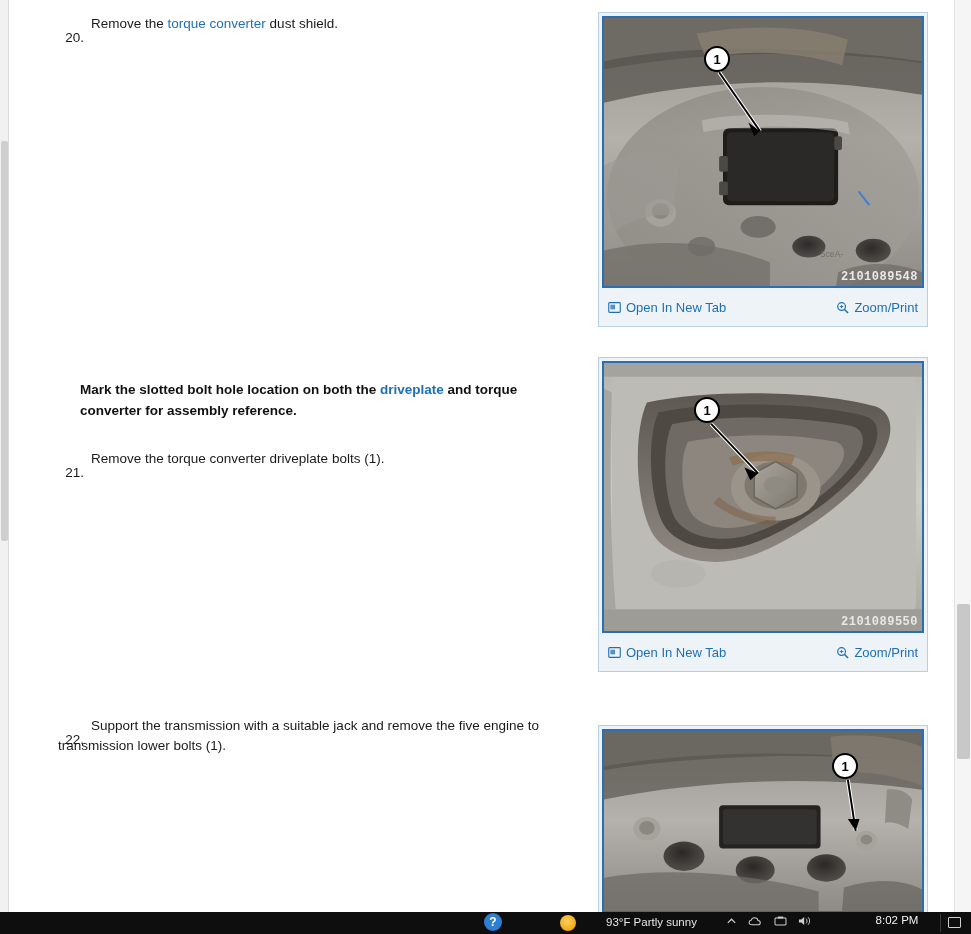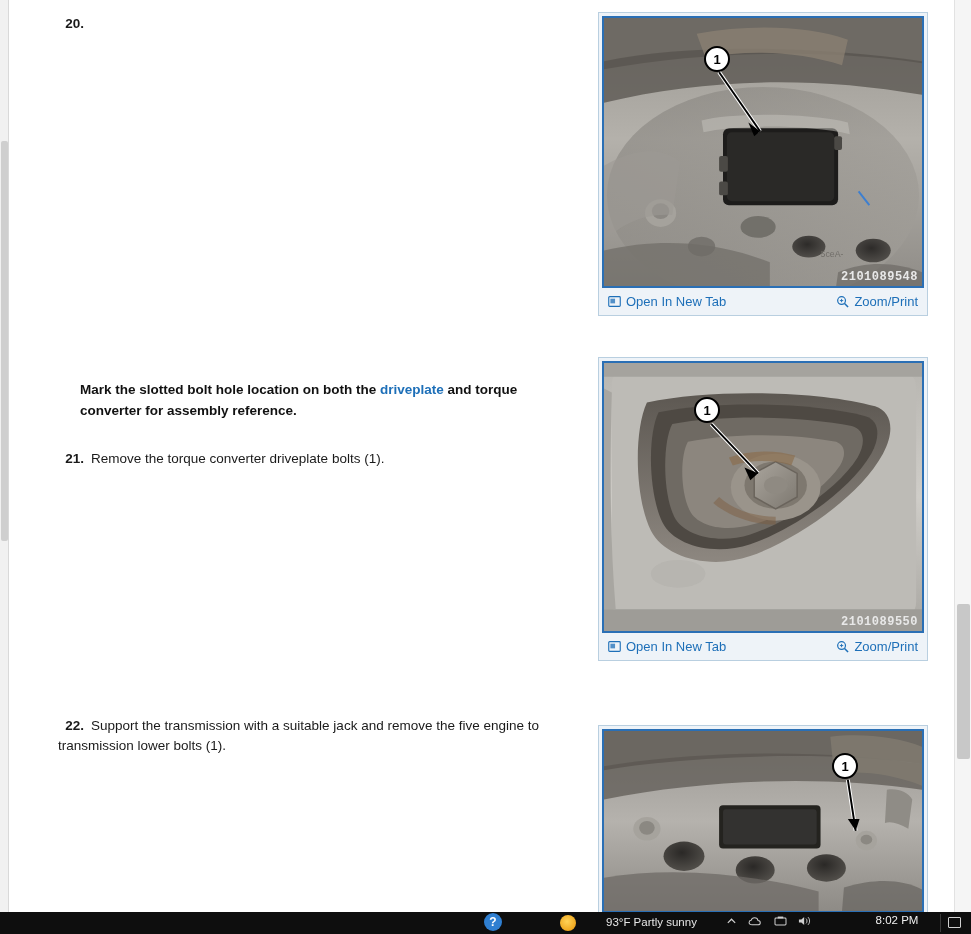--- a/index.html
+++ b/index.html
@@ -61,25 +61,24 @@
 
   
   .step {
     position: absolute;
     font-size: 13.5px;
     color: #1a1a1a;
     line-height: 1.5;
   }
   .step .num {
     position: absolute;
-    left: 0; top: 0;
+    left: 0; top: 14px;
     width: 26px;
     text-align: right;
     color: #1a1a1a;
-    font-weight: bold;
   }
   .step .body {
     margin-left: 33px;
   }
   a.doclink {
     color: #1d6fb8;
     text-decoration: none;
   }
 
   .note-block {
@@ -116,21 +115,21 @@
     overflow: hidden;
     border: 2px solid #2a6fb5;
     background: #8c8c8c;
   }
   .photo-inner {
     position: absolute;
     inset: 0;
   }
 
   .figbar {
-    height: 27px;
+    height: 38px;
     display: flex;
     justify-content: space-between;
     padding: 12px 6px;
     background: #eef3f8;
   }
   .figbar .link {
     display: flex;
     align-items: center;
     gap: 5px;
     color: #1d6fb8;
@@ -244,20 +243,21 @@
   </div>
 
   <div class="right-scrollbar">
     <div class="thumb"></div>
   </div>
 
   <div class="content">
 
     <div class="step" style="left:48px; top:14px; width:520px;">
       <span class="num">20.</span>
+      <span class="body"><span>Remove the </span><a class="doclink" href="#">torque converter</a><span> dust shield.</span></span>
     </div>
 
     <div class="figure" style="left:588px; top:12px; width:330px;">
       <div class="photo">
         <div class="photo-inner">
           <svg width="100%" height="100%" viewBox="0 0 326 272" preserveAspectRatio="none">
             <defs>
               <linearGradient id="g1a" x1="0" y1="0" x2="0" y2="1">
                 <stop offset="0" stop-color="#9a9791"></stop>
                 <stop offset="0.45" stop-color="#b4b1ab"></stop>

